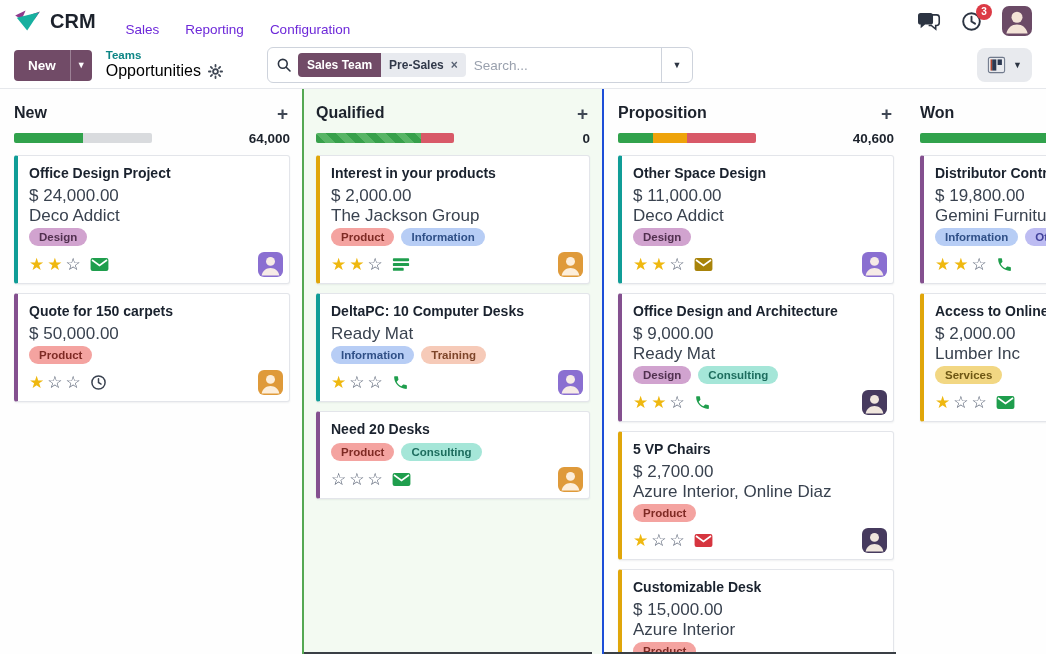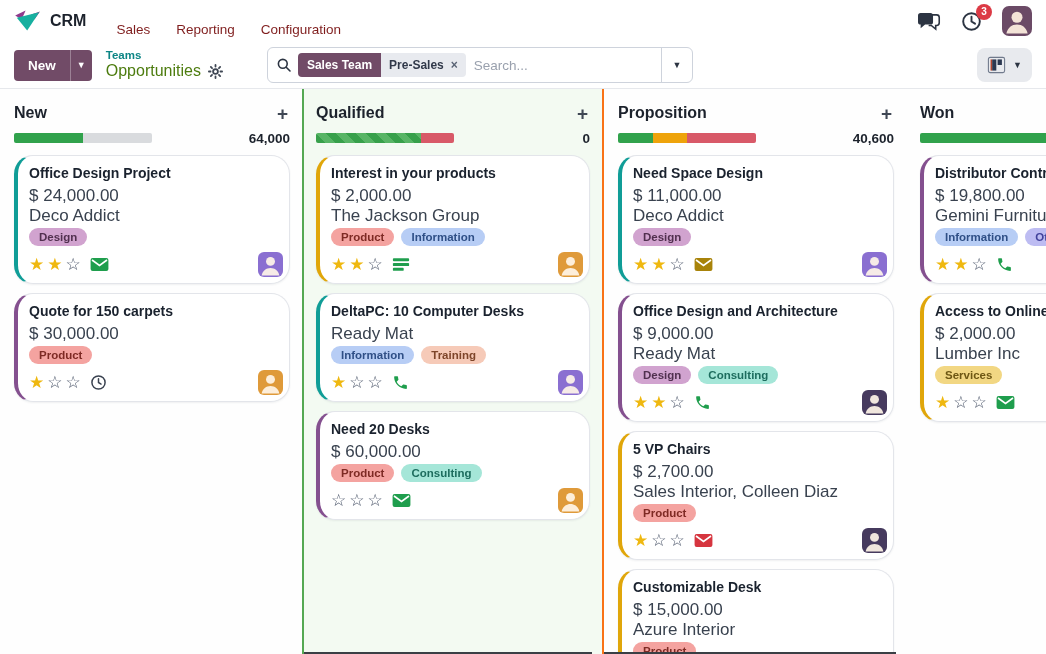--- a/index.html
+++ b/index.html
@@ -1,66 +1,66 @@
 <!DOCTYPE html>
 <html><head>
 <meta charset="utf-8">
 <style>
   html,body{margin:0;padding:0;}
   body{width:1046px;height:654px;overflow:hidden;background:#fff;
        font-family:"Liberation Sans",sans-serif;color:#1c222c;-webkit-font-smoothing:antialiased;}
   
   .topbar{height:42px;display:flex;align-items:center;padding:0 14px;background:#fff;}
   .brand{display:flex;align-items:center;gap:8px;}
-  .app-name{font-size:16px;font-weight:700;color:#1c222c;}
+  .app-name{font-size:20px;font-weight:700;color:#1c222c;}
   .menus{display:flex;gap:26px;margin-left:30px;}
-  .menu-item{font-size:13.5px;color:#7f1d1d;cursor:pointer;margin-top:16px;}
+  .menu-item{font-size:13.5px;color:#6d28d9;cursor:pointer;margin-top:16px;}
   .top-right{margin-left:auto;display:flex;align-items:center;gap:20px;}
   .icon-btn{position:relative;display:flex;align-items:center;cursor:pointer;background:none;border:none;padding:0;}
   .badge{position:absolute;top:-7px;right:-10px;background:#dc3a45;color:#fff;border-radius:50%;
          width:16px;height:16px;font-size:10px;font-weight:700;display:flex;align-items:center;justify-content:center;}
   .user-avatar{width:30px;height:30px;border-radius:7px;overflow:hidden;display:flex;}
   
   .controlbar{height:46px;display:flex;align-items:center;padding:0 14px;border-bottom:1px solid #e6e8ec;background:#fff;}
   .new-group{display:flex;height:31px;border-radius:4px;overflow:hidden;}
   .new-btn{background:#714b67;color:#fff;border:none;font-size:13.5px;font-weight:700;padding:0 14px;cursor:pointer;}
   .new-caret{background:#714b67;color:#fff;border:none;border-left:1px solid rgba(255,255,255,.3);
              width:22px;font-size:9px;cursor:pointer;}
   .crumbs{margin-left:14px;display:flex;flex-direction:column;justify-content:center;line-height:1.15;}
   .crumb-team{font-size:11.5px;font-weight:700;color:#0d8585;text-decoration:none;}
   .crumb-row{display:flex;align-items:center;gap:7px;}
-  .crumb-page{font-size:16px;color:#4d7c0f;}
+  .crumb-page{font-size:16px;color:#000000;}
   .searchbox{margin-left:44px;width:424px;height:34px;border:1px solid #ced3dc;border-radius:6px;
              display:flex;align-items:center;background:#fff;}
   .search-main{display:flex;align-items:center;gap:6px;flex:1;padding:0 8px;height:100%;}
   .facet{display:flex;align-items:center;font-size:12px;font-weight:600;height:24px;overflow:hidden;}
   .facet-solid{background:#714b67;color:#fff;border-radius:4px 0 0 4px;padding:0 9px;}
   .facet-light{background:#e8eaef;color:#31394a;border-radius:0 4px 4px 0;padding:0 8px;gap:7px;}
   .facet-x{color:#5a6374;font-size:12px;cursor:pointer;}
   .search-input{border:none;outline:none;flex:1;font-size:13.5px;color:#6d28d9;background:transparent;}
   .search-input::placeholder{color:#9aa1ae;}
   .search-caret{width:30px;height:100%;border-left:1px solid #ced3dc;display:flex;align-items:center;
                 justify-content:center;color:#2c3442;font-size:9px;cursor:pointer;}
   .switcher{margin-left:auto;background:#e8eaee;border:none;border-radius:8px;height:34px;padding:0 10px;
             display:flex;align-items:center;gap:7px;cursor:pointer;color:#2c3442;font-size:9px;}
   
   .board{position:relative;height:566px;display:flex;overflow:hidden;background:#fefefe;}
   .col{flex:0 0 302px;width:302px;padding:12px 12px 0 14px;box-sizing:border-box;position:relative;}
-  .col.highlight{background:#f3faf2;border-left:2px solid #55a853;border-right:2px solid #f97316;padding-left:12px;}
+  .col.highlight{background:#f3faf2;border-left:2px solid #55a853;border-right:2px solid #1d4ed8;padding-left:12px;}
   .col-head{display:flex;align-items:center;height:24px;}
   .col-title{font-size:16px;font-weight:700;color:#1c222c;}
   .col-plus{margin-left:auto;color:#3f4754;font-size:19px;font-weight:600;line-height:1;cursor:pointer;
             background:none;border:none;padding:0 2px;}
   .col-prog{display:flex;align-items:center;margin-top:7px;height:12px;}
   .pbar{width:138px;height:10px;border-radius:2px;overflow:hidden;display:flex;cursor:pointer;}
   .pseg{height:100%;}
   .pseg.striped{background:repeating-linear-gradient(45deg,#37a04b 0 7px,#58b566 7px 14px)!important;}
   .col-total{margin-left:auto;font-weight:700;font-size:13.5px;color:#1c222c;}
   .cards{margin-top:11px;display:flex;flex-direction:column;gap:9px;}
-  .card{background:#fff;border:1px solid #e3e5ea;border-left-width:4px;border-left-style:solid;border-radius:19px;
+  .card{background:#fff;border:1px solid #e3e5ea;border-left-width:4px;border-left-style:solid;border-radius:3px;
         padding:8px 6px 6px 11px;box-shadow:0 1px 2px rgba(40,50,70,.07);cursor:pointer;}
   .card-title{font-size:14px;font-weight:700;color:#1a222e;line-height:19px;margin-bottom:4px;white-space:nowrap;}
   .card-line{font-size:17px;color:#39424f;line-height:18px;margin-bottom:2px;white-space:nowrap;}
   .tags{display:flex;gap:7px;margin:3px 0 5px;}
   .tag{font-size:11.5px;font-weight:600;padding:3px 10px;border-radius:999px;white-space:nowrap;}
   .cfoot{display:flex;align-items:center;height:26px;}
   .stars{display:flex;gap:3px;align-items:center;}
   .star{font-size:17px;line-height:1;cursor:pointer;}
   .star.on{color:#efb810;}
   .star.off{color:#4c566a;}
@@ -205,21 +205,21 @@
             <span class="avatar" style="background: rgb(138, 111, 209);">
               <svg viewBox="0 0 24 24" width="25" height="25">
   <circle cx="12" cy="9" r="4.3" fill="rgba(255,245,232,.92)"></circle>
   <path d="M3.5 22.5c.9-4.6 4.4-7.2 8.5-7.2s7.6 2.6 8.5 7.2z" fill="rgba(255,245,232,.92)"></path>
               </svg>
             </span>
           </div>
         </div>
         <div class="card" style="border-left-color: rgb(132, 80, 143);">
           <div class="card-title">Quote for 150 carpets</div>
-          <div class="card-line">$ 30,000.00</div>
+          <div class="card-line">$ 50,000.00</div>
           <div class="tags">
             <span class="tag" style="background: rgb(244, 163, 160); color: rgb(126, 42, 36);">Product</span>
           </div>
           <div class="cfoot">
             <span class="stars">
               <span class="star on">★</span>
               <span class="star off">☆</span>
               <span class="star off">☆</span>
             </span>
             <span class="activity">
@@ -301,21 +301,20 @@
             <span class="avatar" style="background: rgb(138, 111, 209);">
               <svg viewBox="0 0 24 24" width="25" height="25">
   <circle cx="12" cy="9" r="4.3" fill="rgba(255,245,232,.92)"></circle>
   <path d="M3.5 22.5c.9-4.6 4.4-7.2 8.5-7.2s7.6 2.6 8.5 7.2z" fill="rgba(255,245,232,.92)"></path>
               </svg>
             </span>
           </div>
         </div>
         <div class="card" style="border-left-color: rgb(132, 80, 143);">
           <div class="card-title">Need 20 Desks</div>
-          <div class="card-line">$ 60,000.00</div>
           <div class="tags">
             <span class="tag" style="background: rgb(244, 163, 160); color: rgb(126, 42, 36);">Product</span>
             <span class="tag" style="background: rgb(165, 230, 216); color: rgb(29, 109, 94);">Consulting</span>
           </div>
           <div class="cfoot">
             <span class="stars">
               <span class="star off">☆</span>
               <span class="star off">☆</span>
               <span class="star off">☆</span>
             </span>
@@ -344,21 +343,21 @@
       <div class="col-prog">
         <div class="pbar">
           <div class="pseg" style="width: 25%; background: rgb(49, 162, 76);"></div>
           <div class="pseg" style="width: 25%; background: rgb(238, 163, 11);"></div>
           <div class="pseg" style="width: 50%; background: rgb(216, 89, 104);"></div>
         </div>
         <span class="col-total">40,600</span>
       </div>
       <div class="cards">
         <div class="card" style="border-left-color: rgb(16, 157, 151);">
-          <div class="card-title">Need Space Design</div>
+          <div class="card-title">Other Space Design</div>
           <div class="card-line">$ 11,000.00</div>
           <div class="card-line">Deco Addict</div>
           <div class="tags">
             <span class="tag" style="background: rgb(209, 163, 207); color: rgb(81, 48, 79);">Design</span>
           </div>
           <div class="cfoot">
             <span class="stars">
               <span class="star on">★</span>
               <span class="star on">★</span>
               <span class="star off">☆</span>
@@ -400,21 +399,21 @@
               <svg viewBox="0 0 24 24" width="25" height="25">
   <circle cx="12" cy="9" r="4.3" fill="rgba(255,245,232,.92)"></circle>
   <path d="M3.5 22.5c.9-4.6 4.4-7.2 8.5-7.2s7.6 2.6 8.5 7.2z" fill="rgba(255,245,232,.92)"></path>
               </svg>
             </span>
           </div>
         </div>
         <div class="card" style="border-left-color: rgb(224, 166, 10);">
           <div class="card-title">5 VP Chairs</div>
           <div class="card-line">$ 2,700.00</div>
-          <div class="card-line">Sales Interior, Colleen Diaz</div>
+          <div class="card-line">Azure Interior, Online Diaz</div>
           <div class="tags">
             <span class="tag" style="background: rgb(244, 163, 160); color: rgb(126, 42, 36);">Product</span>
           </div>
           <div class="cfoot">
             <span class="stars">
               <span class="star on">★</span>
               <span class="star off">☆</span>
               <span class="star off">☆</span>
             </span>
             <span class="activity">

